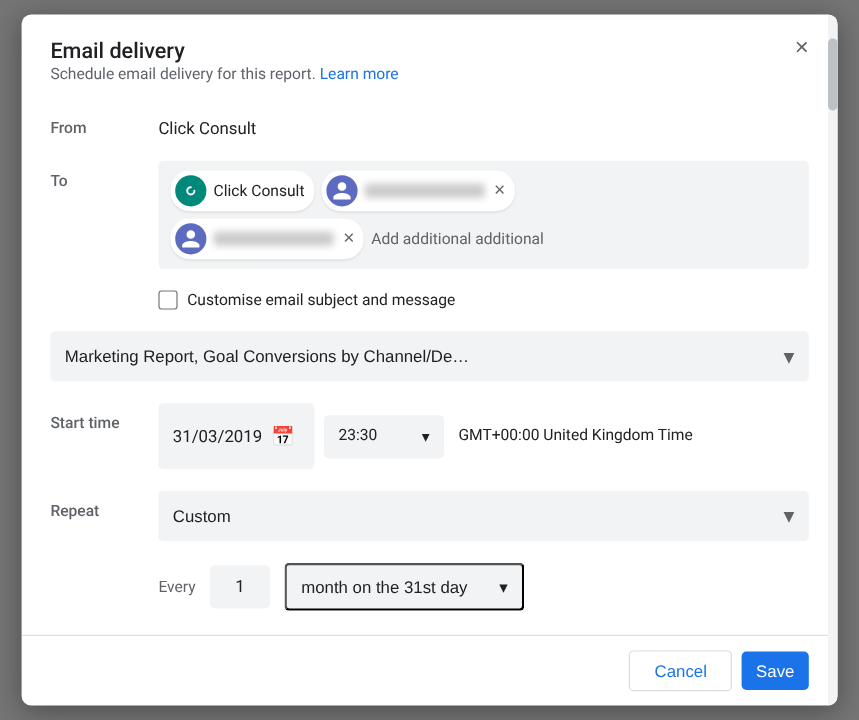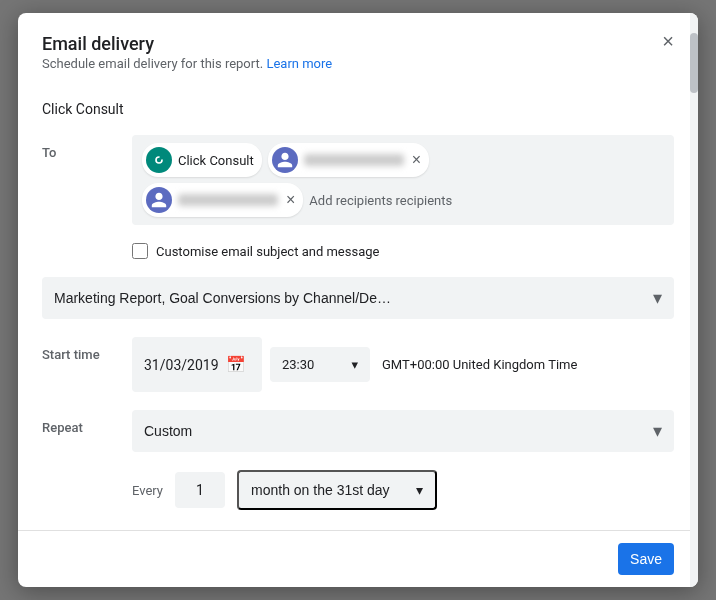--- a/index.html
+++ b/index.html
@@ -335,20 +335,21 @@
         <span>Schedule email delivery for this report.</span>
         <a href="#">Learn more</a>
       </div>
     </div>
     <button class="close-btn">×</button>
   </div>
 
   <div class="dialog-body">
 
     <div class="form-row">
+      <div class="form-label">From</div>
       <div class="form-content">
         <div class="from-value">Click Consult</div>
       </div>
     </div>
 
     <div class="form-row">
       <div class="form-label">To</div>
       <div class="form-content">
         <div class="to-container">
 
@@ -376,21 +377,21 @@
           <div class="to-row">
             <div class="recipient-chip">
               <div class="user-icon">
                 <svg viewBox="0 0 24 24">
                     <path d="M12 12c2.7 0 4.8-2.1 4.8-4.8S14.7 2.4 12 2.4 7.2 4.5 7.2 7.2 9.3 12 12 12zm0 2.4c-3.2 0-9.6 1.6-9.6 4.8v2.4h19.2v-2.4c0-3.2-6.4-4.8-9.6-4.8z"></path>
                   </svg>
               </div>
               <span class="blurred-email"></span>
               <button class="chip-close">×</button>
             </div>
-            <span class="add-recipient">Add recipients recipients</span>
+            <span class="add-recipient">Add additional additional</span>
           </div>
         </div>
       </div>
     </div>
 
     <div class="checkbox-row">
       <input type="checkbox" id="customise-cb" style="">
       <label class="checkbox-label" for="customise-cb">Customise email subject and message</label>
     </div>
 
@@ -435,15 +436,16 @@
       <div class="every-number">1</div>
       <button class="every-period">
         <span>month on the 31st day</span>
         <span class="chevron">▾</span>
       </button>
     </div>
 
   </div>
 
   <div class="dialog-footer">
+    <button class="btn-cancel">Cancel</button>
     <button class="btn-save">Save</button>
   </div>
 </div>
 
 </body></html>

